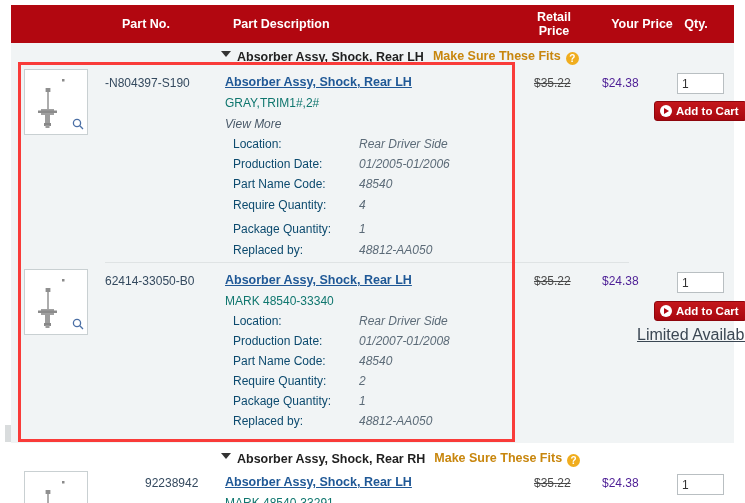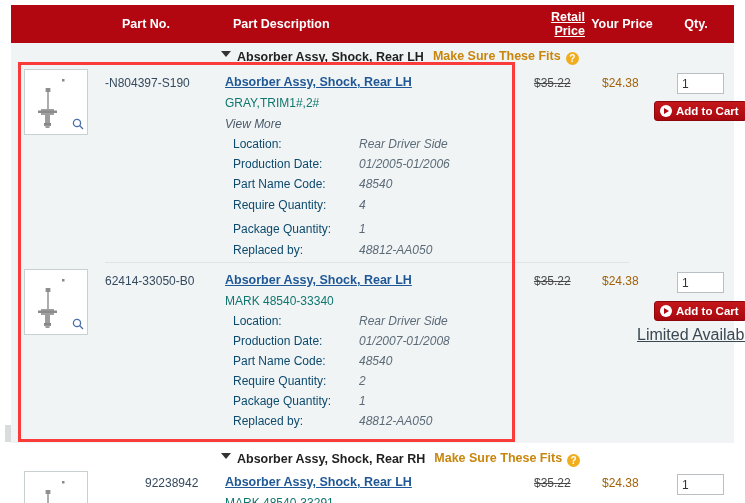--- a/index.html
+++ b/index.html
@@ -20,25 +20,25 @@
   }
 
   
   .thead{
     position:absolute;left:11px;top:5px;width:723px;height:38px;
     background:#b20710;
     color:#ffffff;
     font-weight:bold;
     font-size:12.5px;
   }
-  .th{position:absolute;top:0;height:38px;display:flex;align-items:center;justify-content:center;text-align:right;line-height:14px;}
+  .th{position:absolute;top:0;height:38px;display:flex;align-items:center;justify-content:center;text-align:center;line-height:14px;}
   .th-partno{left:80px;width:110px;}
   .th-desc{left:222px;width:170px;justify-content:flex-start;}
-  .th-retail{left:512px;width:62px;text-decoration:underline;}
-  .th-your{left:580px;width:62px;}
+  .th-retail{left:512px;width:62px;}
+  .th-your{left:600px;width:62px;}
   .th-qty{left:650px;width:70px;}
 
   
   .group-head{
     position:absolute;left:11px;width:723px;height:22px;
     display:flex;align-items:center;
     font-size:12.5px;
   }
   .grp-caret{
     position:absolute;left:0;top:1px;
@@ -76,21 +76,21 @@
 
   .partno{position:absolute;color:#34495e;font-size:12px;white-space:nowrap;}
   .desc-title{position:absolute;color:#1f5896;font-weight:bold;font-size:12.5px;white-space:nowrap;}
   .desc-sub{position:absolute;color:#0f766e;font-size:12px;white-space:nowrap;}
   .viewmore{position:absolute;color:#4a5a6a;font-style:italic;font-size:12px;text-decoration:none;}
 
   .spec-label{position:absolute;color:#0c4a6e;font-size:12px;white-space:nowrap;}
   .spec-value{position:absolute;color:#5c6b78;font-style:italic;font-size:12px;white-space:nowrap;}
 
   .retail{position:absolute;color:#4a4a4a;font-size:12px;text-decoration:line-through;white-space:nowrap;}
-  .yours{position:absolute;color:#a16207;font-size:12px;white-space:nowrap;}
+  .yours{position:absolute;color:#4c1d95;font-size:12px;white-space:nowrap;}
 
   .qty-input{
     position:absolute;width:47px;height:21px;
     border:1px solid #b9bfc2;background:#ffffff;
     box-sizing:border-box;
     font-family:"Liberation Sans", sans-serif;font-size:12px;color:#333;
     padding:0 0 0 4px;
   }
   .addcart{
     position:absolute;height:20px;

